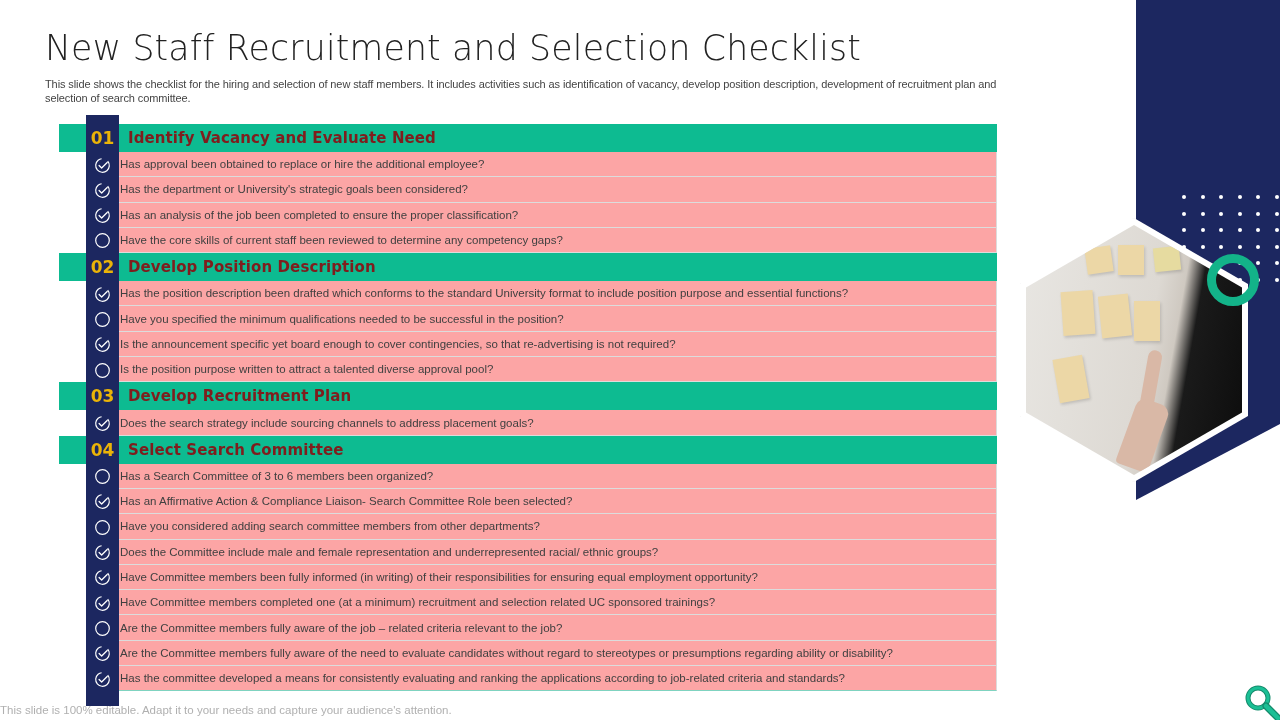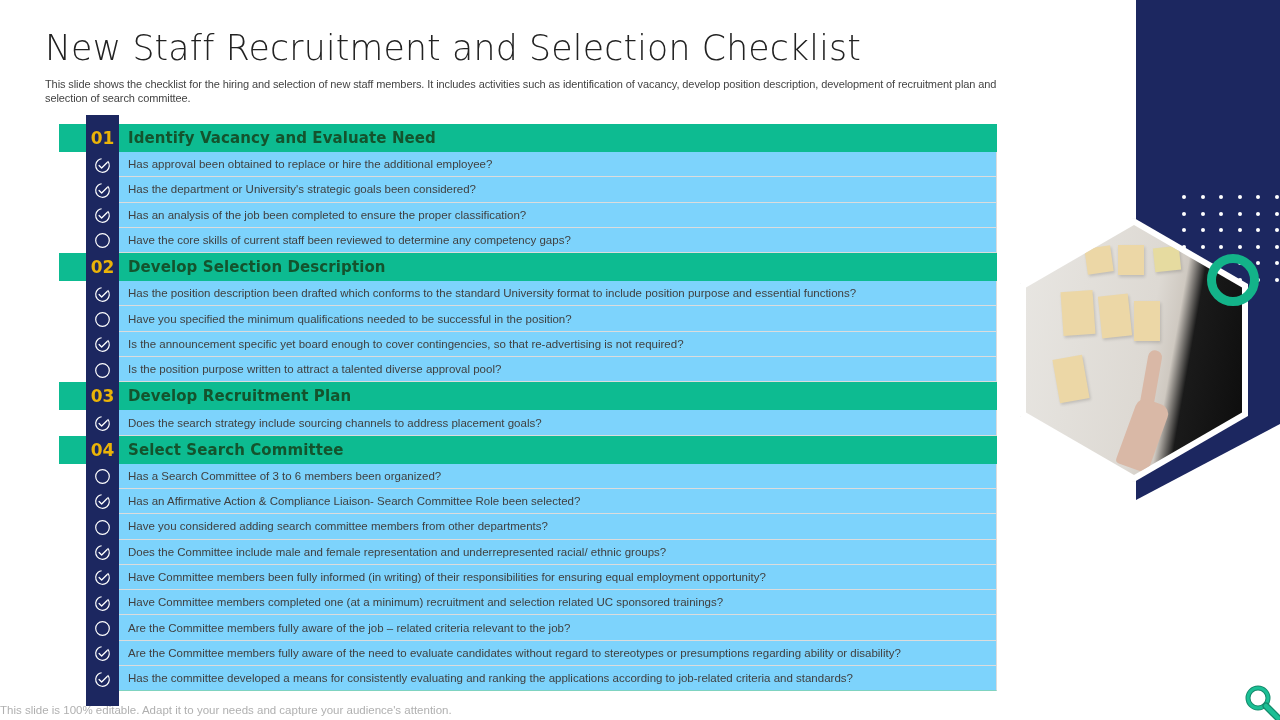--- a/index.html
+++ b/index.html
@@ -30,31 +30,31 @@
   }
   .section-num {
     position: absolute; left: 27px; width: 33px; height: 28px;
     background: #1c2760; color: #eab308;
     font-family: "DejaVu Sans", sans-serif; font-weight: bold; font-size: 17px;
     display: flex; align-items: center; justify-content: center;
   }
   .section-title {
     position: absolute; left: 69px;
     font-family: "DejaVu Sans", sans-serif; font-weight: bold;
-    font-size: 15px; color: #14532d; letter-spacing: 0.1px;
+    font-size: 15px; color: #7f1d1d; letter-spacing: 0.1px;
   }
 
   .row {
     position: relative; height: 25.3px; display: flex; align-items: center;
   }
   .row .cell {
     position: absolute; left: 60px; right: 0; top: 0; bottom: 0;
     border-bottom: 1px solid #dcdcdc; border-right: 1px solid #dcdcdc;
-    display: flex; align-items: center; padding-left: 9px;
-    font-size: 11.5px; color: #404040; background: #7dd3fc;
+    display: flex; align-items: center; padding-left: 1px;
+    font-size: 11.5px; color: #404040; background: #fca5a5;
   }
   .row.last .cell { border-bottom: 1.5px solid #7fd3c0; }
   .row .status {
     position: absolute; left: 33px; width: 20px; height: 20px; top: 3px;
     display: flex; align-items: center; justify-content: center;
   }
   .row .status svg { width: 17px; height: 17px; }
 
   .right-panel {
     position: absolute; left: 1136px; top: 0; width: 144px; height: 500px;
@@ -140,21 +140,21 @@
     <div class="row">
       <span class="status">
         <svg viewBox="0 0 20 20">
           <circle cx="10" cy="10" r="8" fill="none" stroke="#ffffff" stroke-width="1.4"></circle>
         </svg>
       </span>
       <span class="cell">Have the core skills of current staff been reviewed to determine any competency gaps?</span>
     </div>
     <div class="section-header">
       <span class="section-num">02</span>
-      <span class="section-title">Develop Selection Description</span>
+      <span class="section-title">Develop Position Description</span>
     </div>
     <div class="row">
       <span class="status">
         <svg viewBox="0 0 20 20">
           <circle cx="10" cy="10" r="8" fill="none" stroke="#ffffff" stroke-width="1.4" stroke-dasharray="42 8.3" transform="rotate(-40 10 10)"></circle>
           <polyline points="6,10 9,13 15.5,6.5" fill="none" stroke="#ffffff" stroke-width="1.5" stroke-linecap="round" stroke-linejoin="round"></polyline>
         </svg>
       </span>
       <span class="cell">Has the position description been drafted which conforms to the standard University format to include position purpose and essential functions?</span>
     </div>

